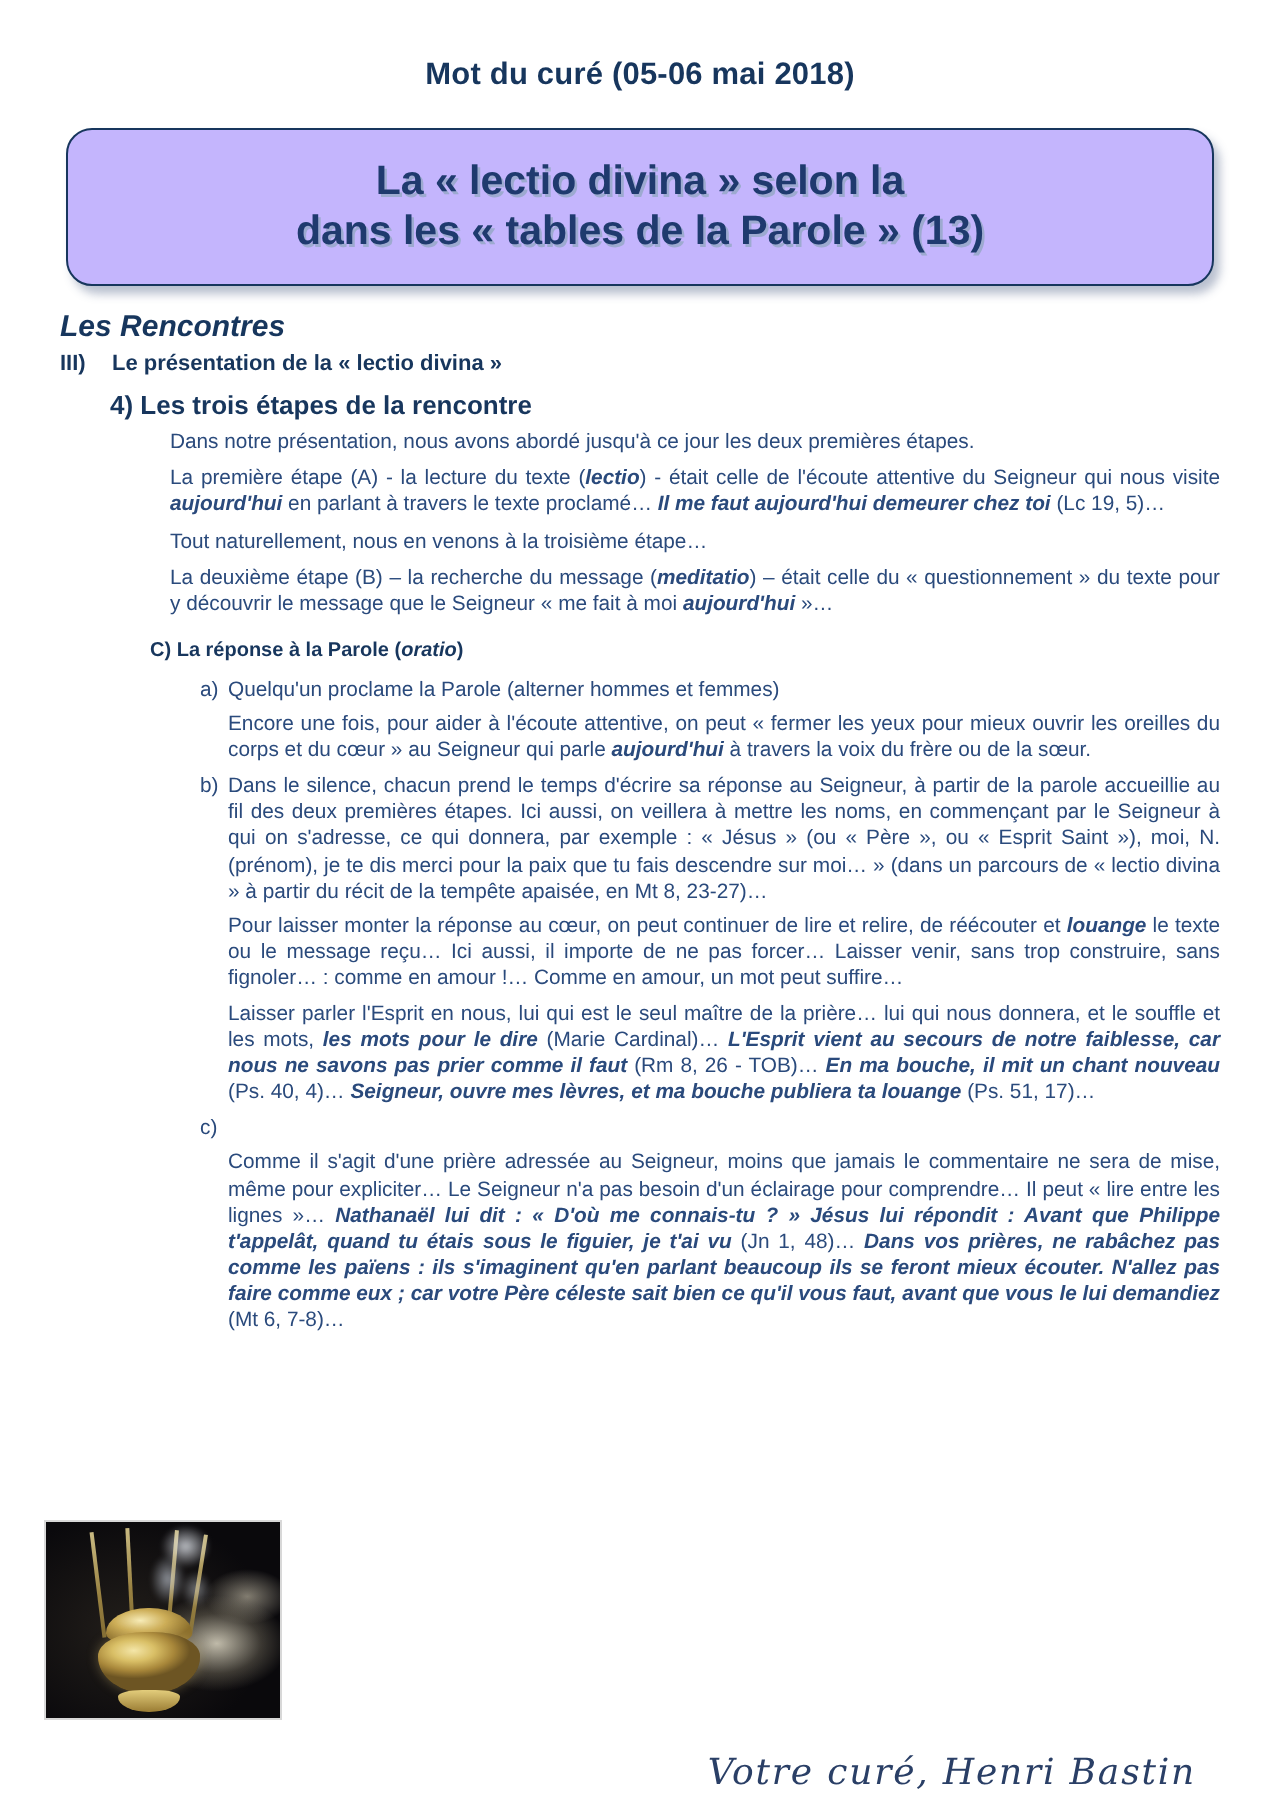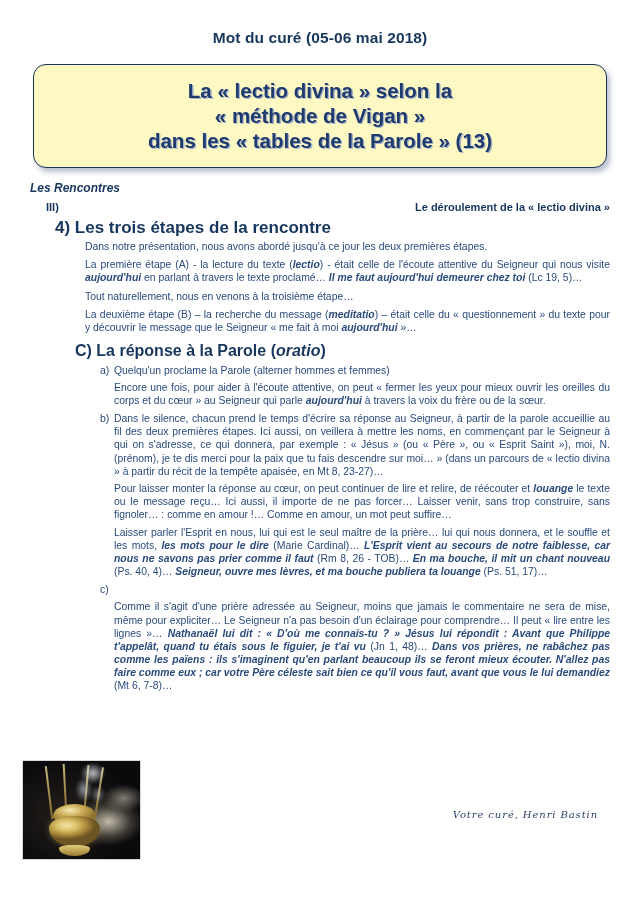--- a/index.html
+++ b/index.html
@@ -37,21 +37,21 @@
 
   
   .banner-wrap {
     margin: 17px 33px 0 33px;
   }
   .banner {
     border: 1.6px solid #17365d;
     border-radius: 13px;
     padding: 13px 10px 14px 10px;
     text-align: center;
-    background: #fef9c3;
+    background: #c4b5fd;
     box-shadow: 3px 4px 5px rgba(70, 90, 130, 0.38);
   }
   .banner-line {
     font-weight: bold;
     font-size: 20.5px;
     line-height: 25px;
     color: #1f3a6e;
     text-shadow: 1.3px 1.3px 0 rgba(150, 168, 200, 0.85);
     white-space: nowrap;
   }
@@ -61,52 +61,51 @@
     position: relative;
     margin-top: 14px;
     padding: 0 30px 0 30px;
     font-size: 10.4px;
     line-height: 13.1px;
   }
 
   .kicker {
     font-weight: bold;
     font-style: italic;
-    font-size: 12px;
+    font-size: 15px;
     color: #17365d;
     margin: 0 0 6px 0;
   }
 
   .lvl-roman {
     font-weight: bold;
     font-size: 11px;
     color: #17365d;
-    margin: 0 0 7px 16px;
+    margin: 0 0 7px 0;
     display: flex;
-    justify-content: space-between;
   }
   .lvl-roman .num { width: 26px; flex: 0 0 26px; }
 
   .lvl-num {
     font-weight: bold;
-    font-size: 17px;
+    font-size: 13px;
     color: #17365d;
     margin: 0 0 6px 25px;
   }
 
   .para {
     margin: 0 0 5px 0;
     padding-left: 55px;
     text-align: justify;
     color: #2a4a7c;
   }
 
   .lvl-letter {
     font-weight: bold;
-    font-size: 16px;
+    font-size: 10px;
     color: #17365d;
     margin: 10px 0 7px 45px;
   }
 
   .item {
     display: flex;
     margin: 0 0 4px 0;
     padding-left: 70px;
     color: #2a4a7c;
   }
@@ -192,52 +191,51 @@
     width: 26%;
     height: 11%;
     border-radius: 40% 40% 50% 50% / 30% 30% 70% 70%;
     background: linear-gradient(180deg, #e3cd7c 0%, #9a7c33 100%);
   }
 
   
   .signature {
     position: absolute;
     right: 42px;
-    top: 809px;
+    top: 876px;
     font-family: "DejaVu Serif", serif;
     font-style: italic;
-    font-size: 10px;
+    font-size: 18px;
     color: #2a3f66;
     letter-spacing: 0.9px;
     white-space: nowrap;
     margin-left: 12px;
   }
 </style>
 </head>
 <body>
 
 <div class="page">
 
   <div class="header-title">Mot du curé (05-06 mai 2018)</div>
 
   <div class="banner-wrap">
     <div class="banner">
       <div class="banner-line">La « lectio divina » selon la</div>
-      <div class="banner-line">« méthode de Vigan »</div>
       <div class="banner-line">dans les « tables de la Parole » (13)</div>
     </div>
   </div>
 
   <div class="body-area">
 
     <p class="kicker">Les Rencontres</p>
 
     <div class="lvl-roman">
       <span class="num">III)</span>
-      <span>Le déroulement de la « lectio divina »</span>
+      <span>Le présentation de la « lectio divina »</span>
     </div>
 
     <p class="lvl-num">4) Les trois étapes de la rencontre</p>
 
     <p class="para">Dans notre présentation, nous avons abordé jusqu'à ce jour les deux premières étapes.</p>
 
     <p class="para">
       <span>La première étape (A) - la lecture du texte (</span><i>lectio</i><span>) - était celle de l'écoute attentive du Seigneur qui nous visite </span><i>aujourd'hui</i><span> en parlant à travers le texte proclamé… </span><i>Il me faut aujourd'hui demeurer chez toi</i><span> (Lc 19, 5)…</span>
     </p>
 

